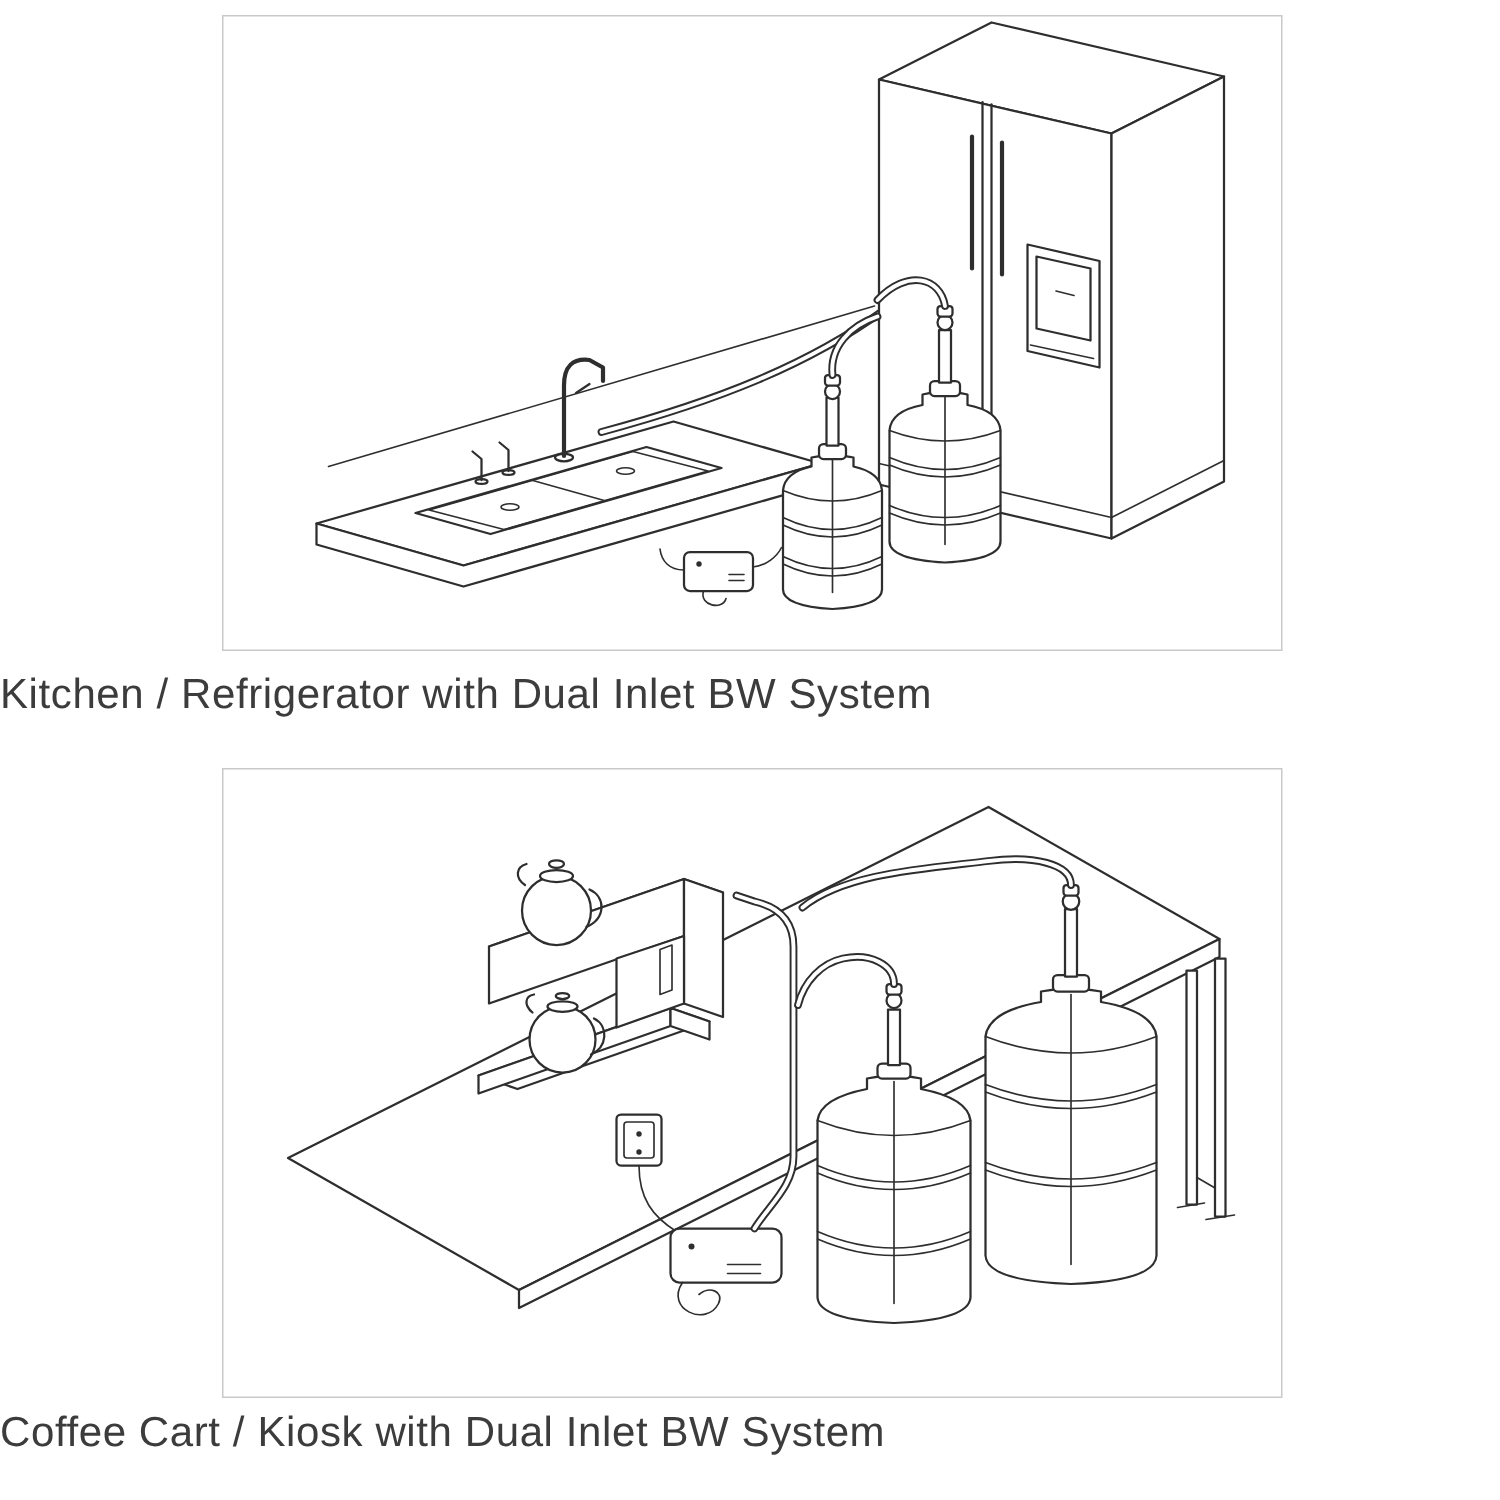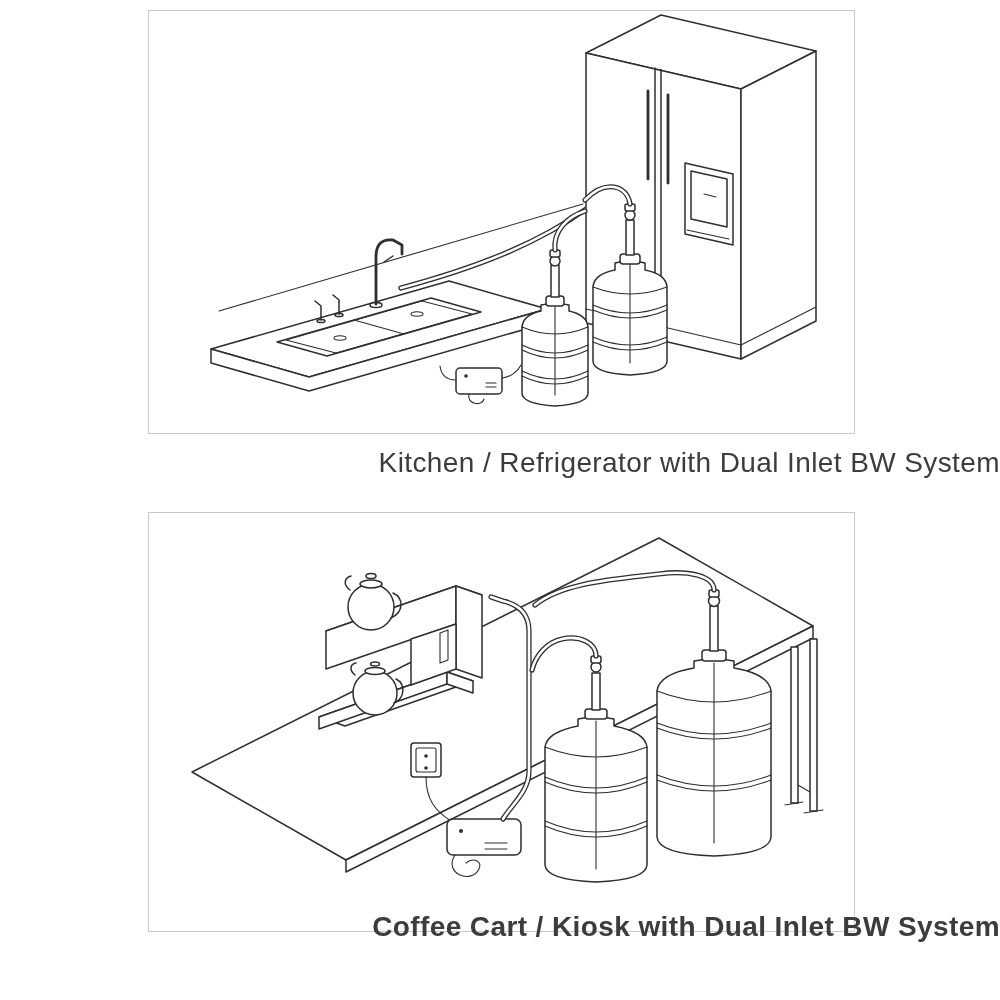--- a/index.html
+++ b/index.html
@@ -10,25 +10,25 @@
     font-family:"Liberation Sans", sans-serif;
   }
   .page{ position:relative; width:1000px; height:1000px; background:#ffffff; overflow:hidden; }
   .figure-panel{
     position:absolute; left:148px; width:707px;
     background:#ffffff; border:1px solid #c9c9c9;
   }
   #panel-kitchen{ top:10px; height:424px; }
   #panel-coffee{ top:512px; height:420px; }
   .caption{
-    position:absolute; left:0; width:1000px; text-align:right;
+    position:absolute; left:0; width:1000px; text-align:left;
     font-size:28px; letter-spacing:.4px; color:#3c3c3c; line-height:34px;
   }
   #caption-kitchen{ top:446px; }
-  #caption-coffee{ top:910px;font-weight:bold; }
+  #caption-coffee{ top:938px; }
   svg{ display:block; width:100%; height:100%; }
   .ln{ fill:none; stroke:var(--line); stroke-width:1.5; stroke-linecap:round; stroke-linejoin:round; }
   .fw{ fill:#ffffff; stroke:var(--line); stroke-width:1.5; stroke-linejoin:round; }
   .fd{ fill:var(--line); stroke:none; }
   .thin{ stroke-width:1.1; }
   .thick{ stroke-width:2.8; }
   .tube-o{ fill:none; stroke:var(--line); stroke-width:5.2; stroke-linecap:round; stroke-linejoin:round; }
   .tube-i{ fill:none; stroke:#ffffff; stroke-width:2.6; stroke-linecap:round; stroke-linejoin:round; }
 </style>
 </head>

